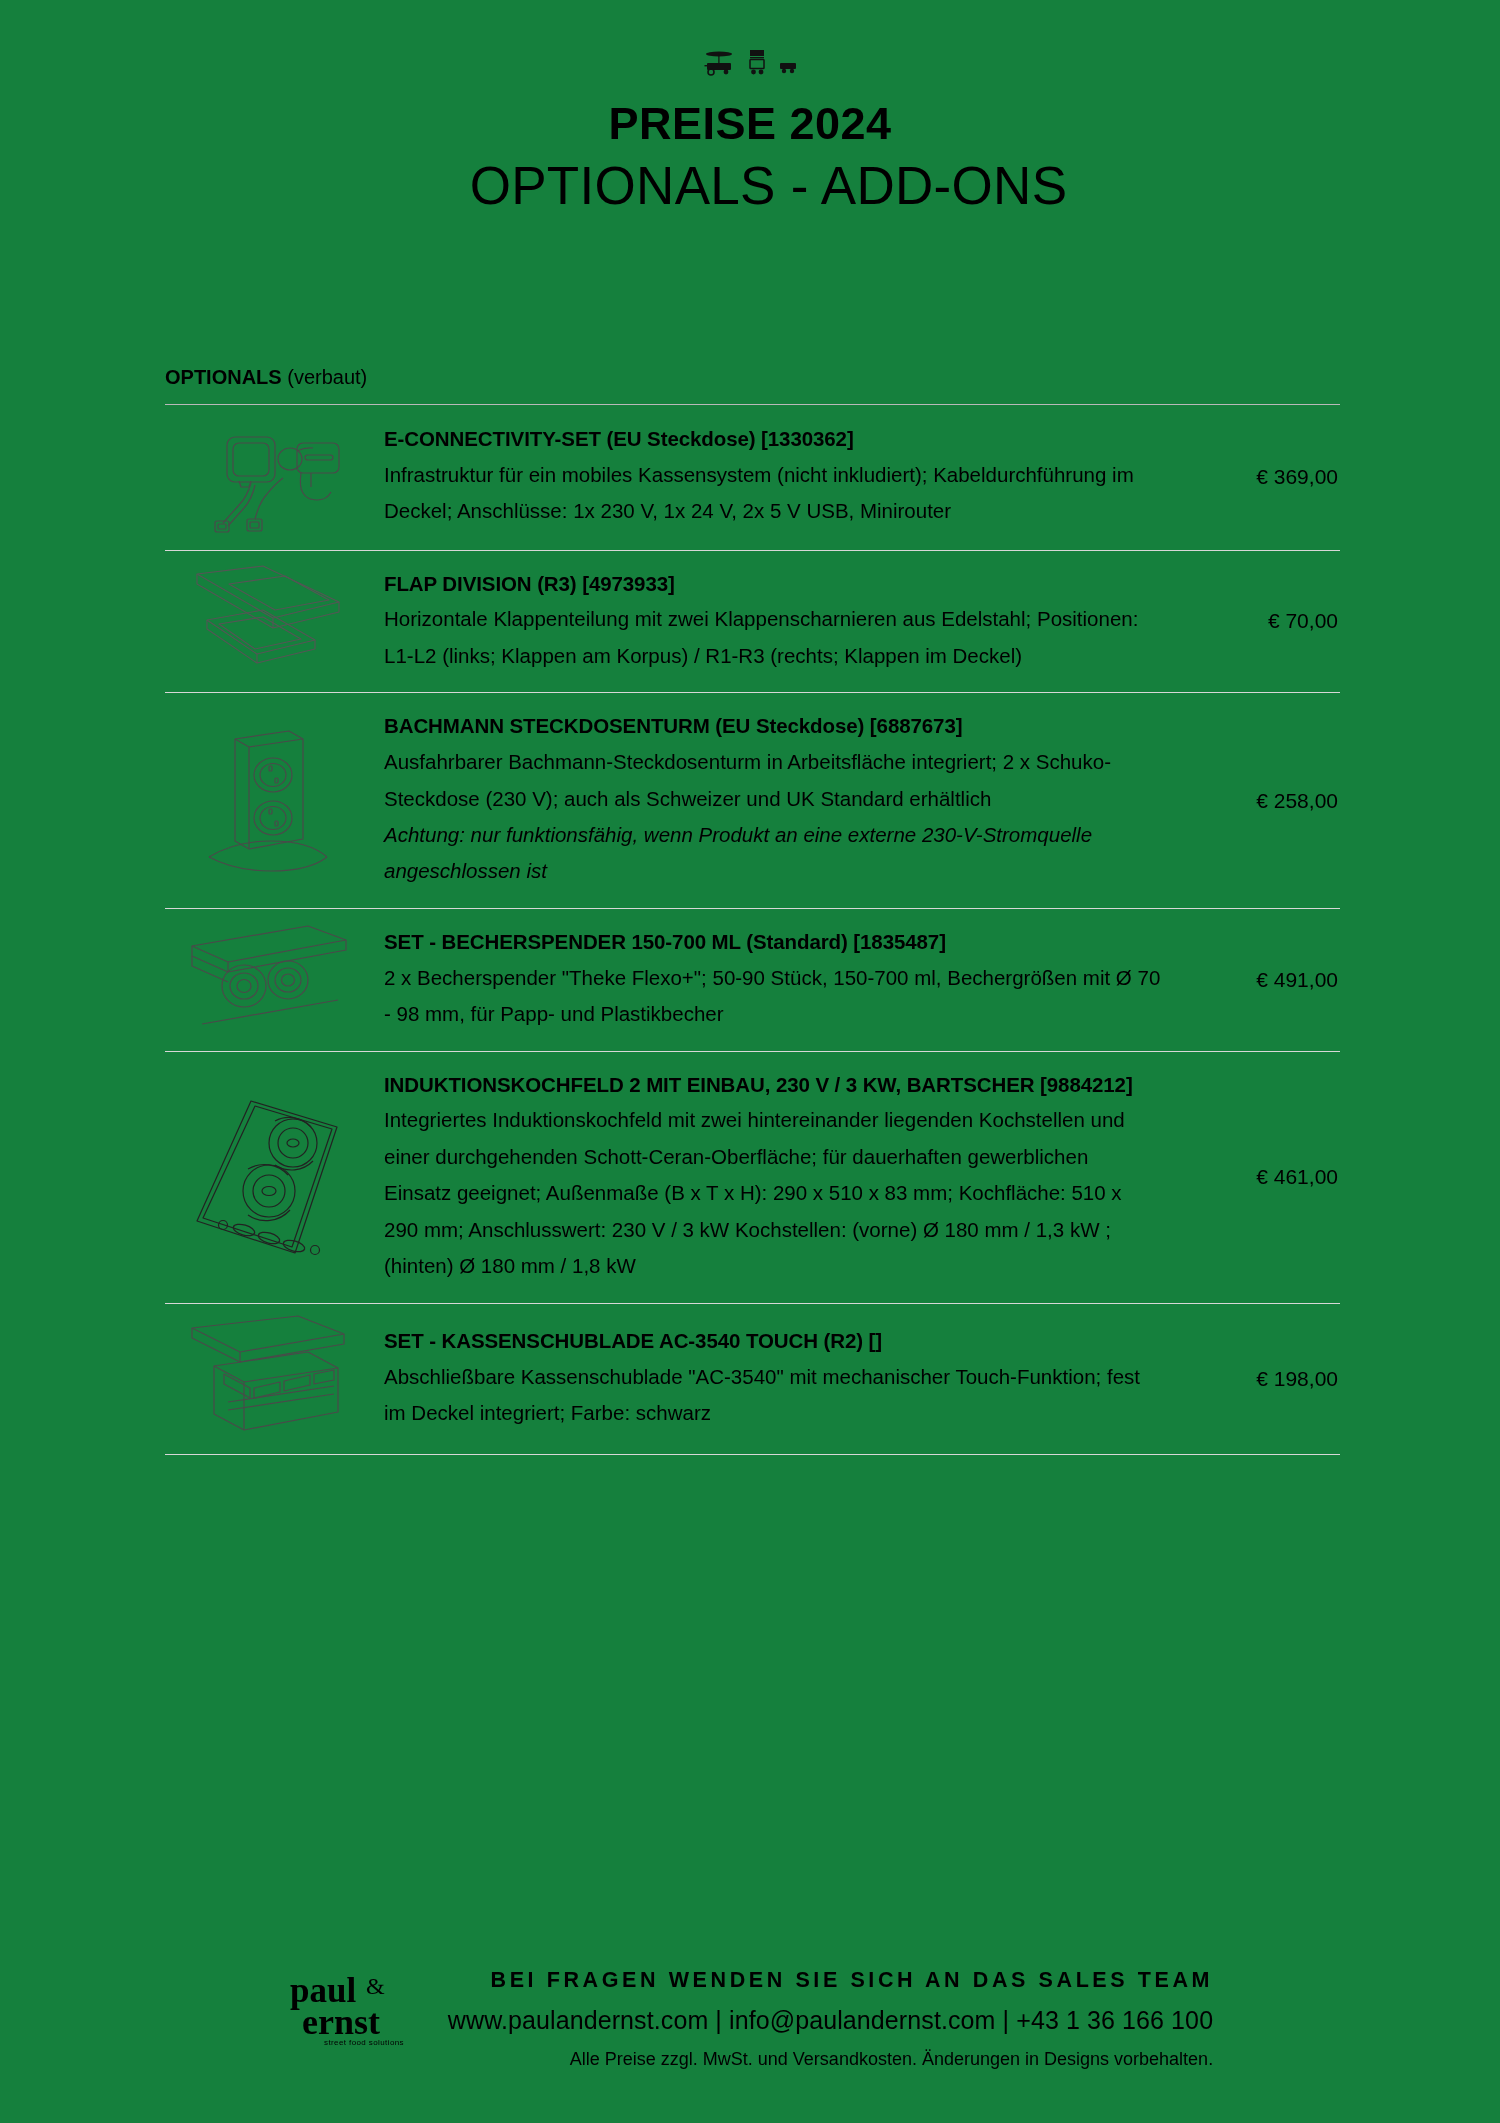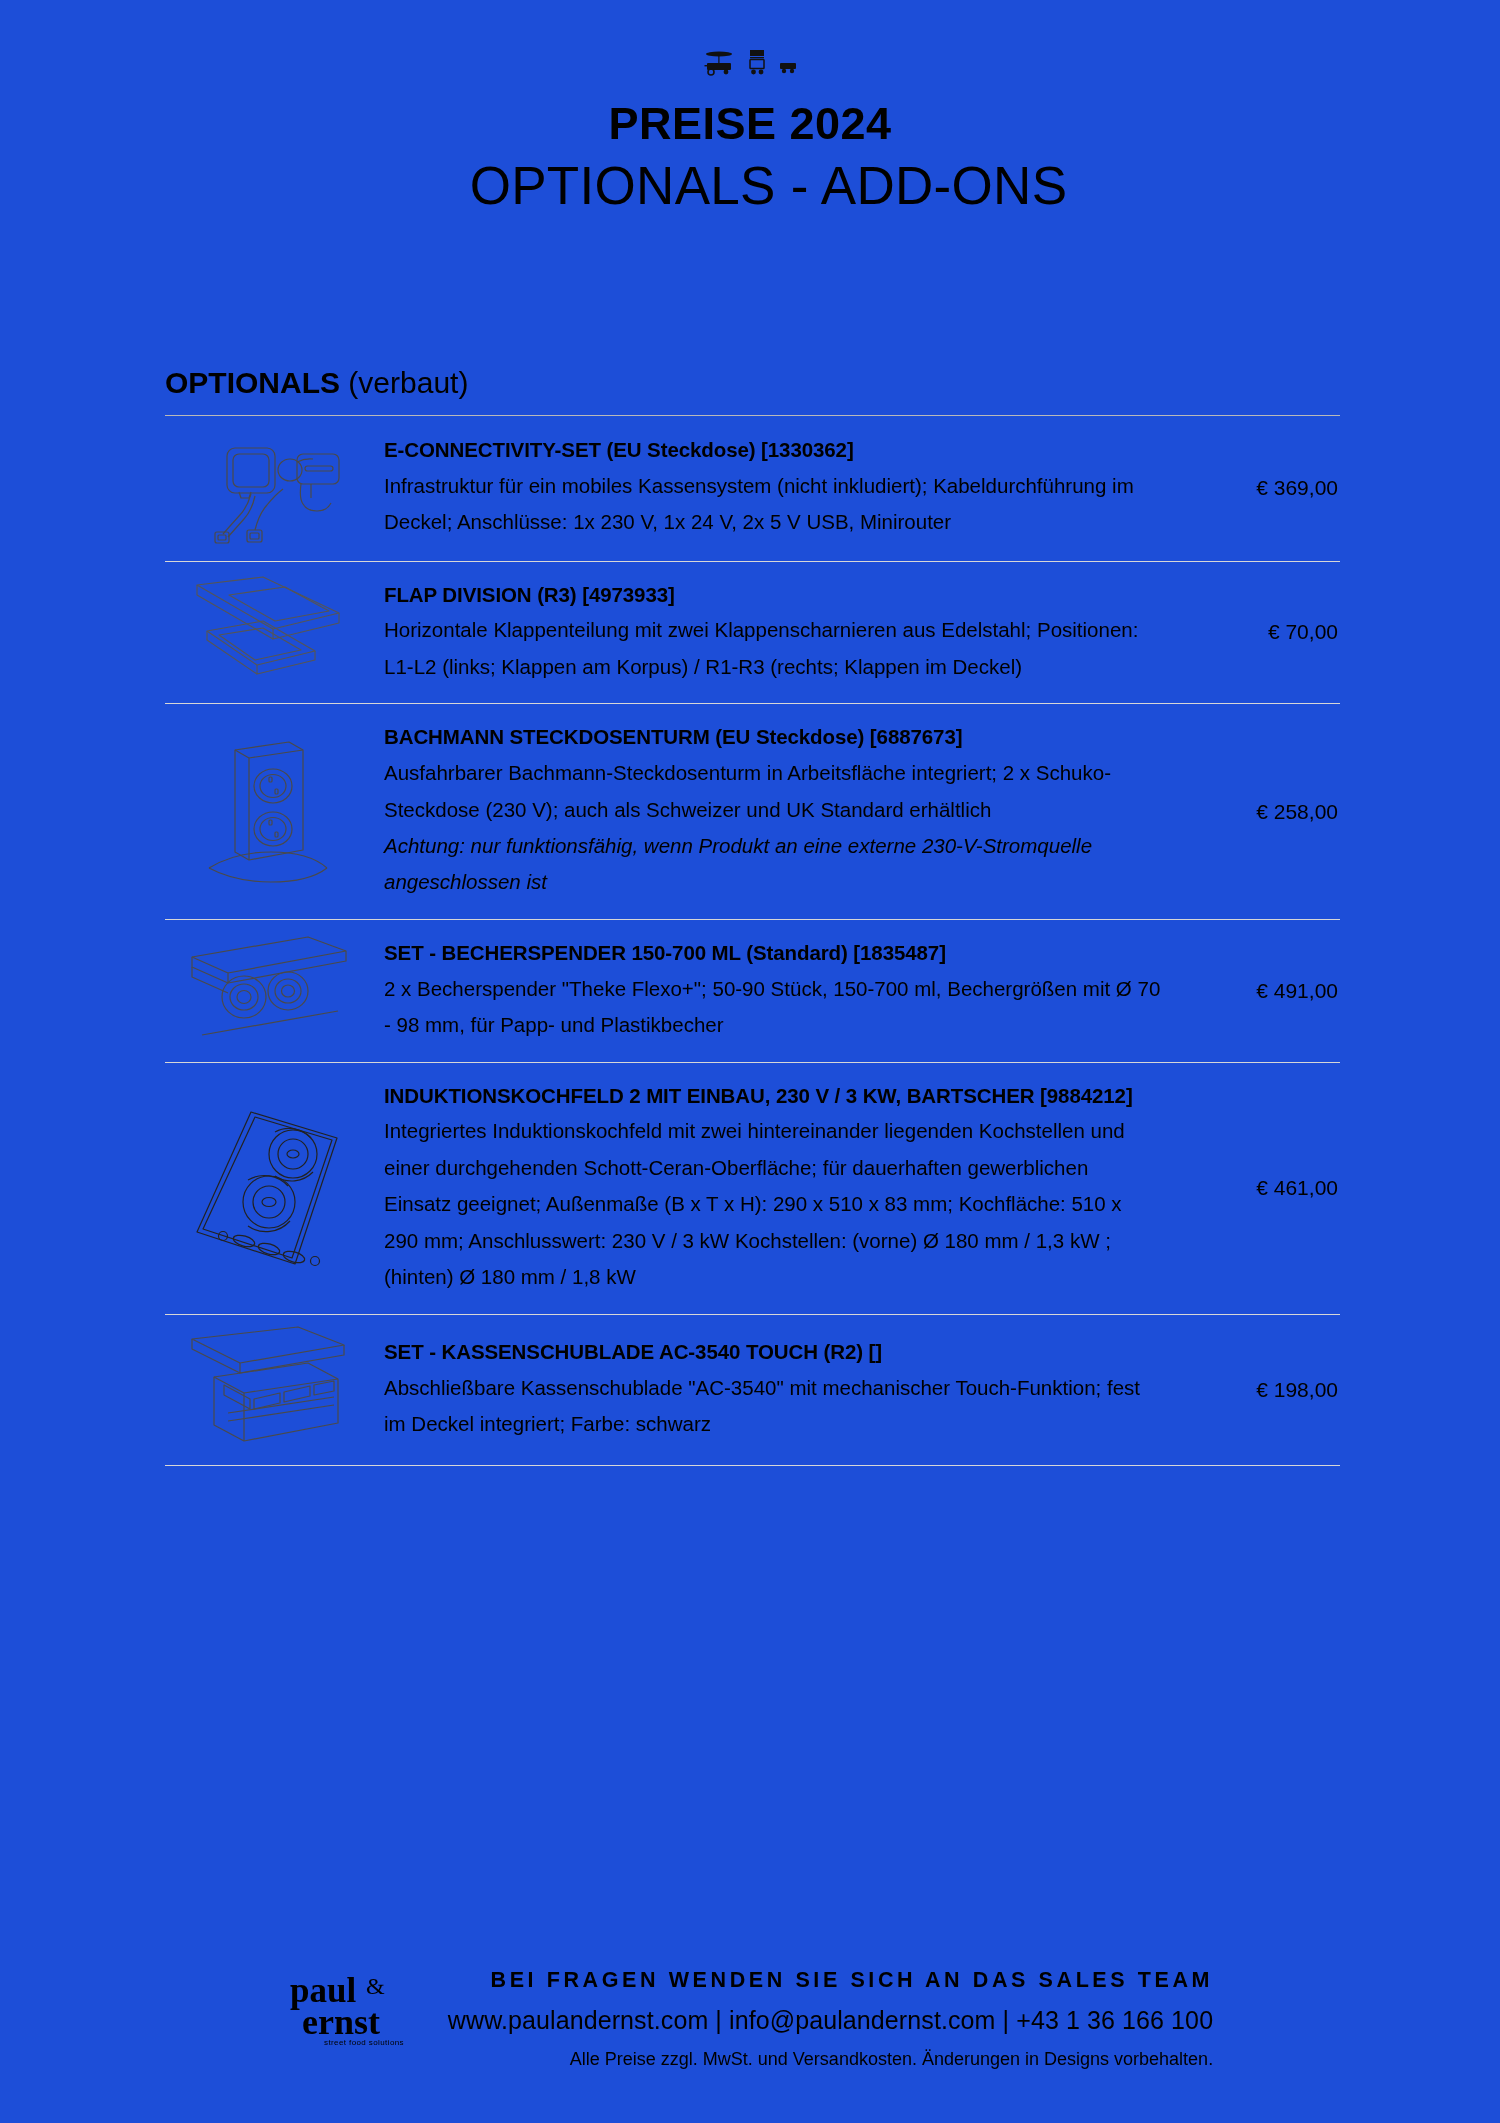--- a/index.html
+++ b/index.html
@@ -9,21 +9,21 @@
   }
   body {
     font-family: "Liberation Sans", sans-serif;
     color: #000000;
   }
   .page {
     position: relative;
     width: 1500px;
     height: 2123px;
     margin: 0 auto;
-    background: #1d4ed8;
+    background: #15803d;
     overflow: hidden;
     box-sizing: border-box;
   }
 
   
   .header {
     padding-top: 42px;
     text-align: center;
   }
   .brand-mark {
@@ -50,21 +50,21 @@
     line-height: 1.1;
     padding-left: 37px;
   }
 
   
   .section {
     margin-top: 150px;
     padding: 0 160px 0 165px;
   }
   .section-heading {
-    font-size: 30px;
+    font-size: 20px;
     line-height: 1.1;
     margin-bottom: 16px;
   }
   .section-heading .strong { font-weight: bold; }
   .section-heading .light  { font-weight: normal; }
 
   .rule {
     border: 0;
     border-top: 1px solid #b9b9b9;
     margin: 0;

